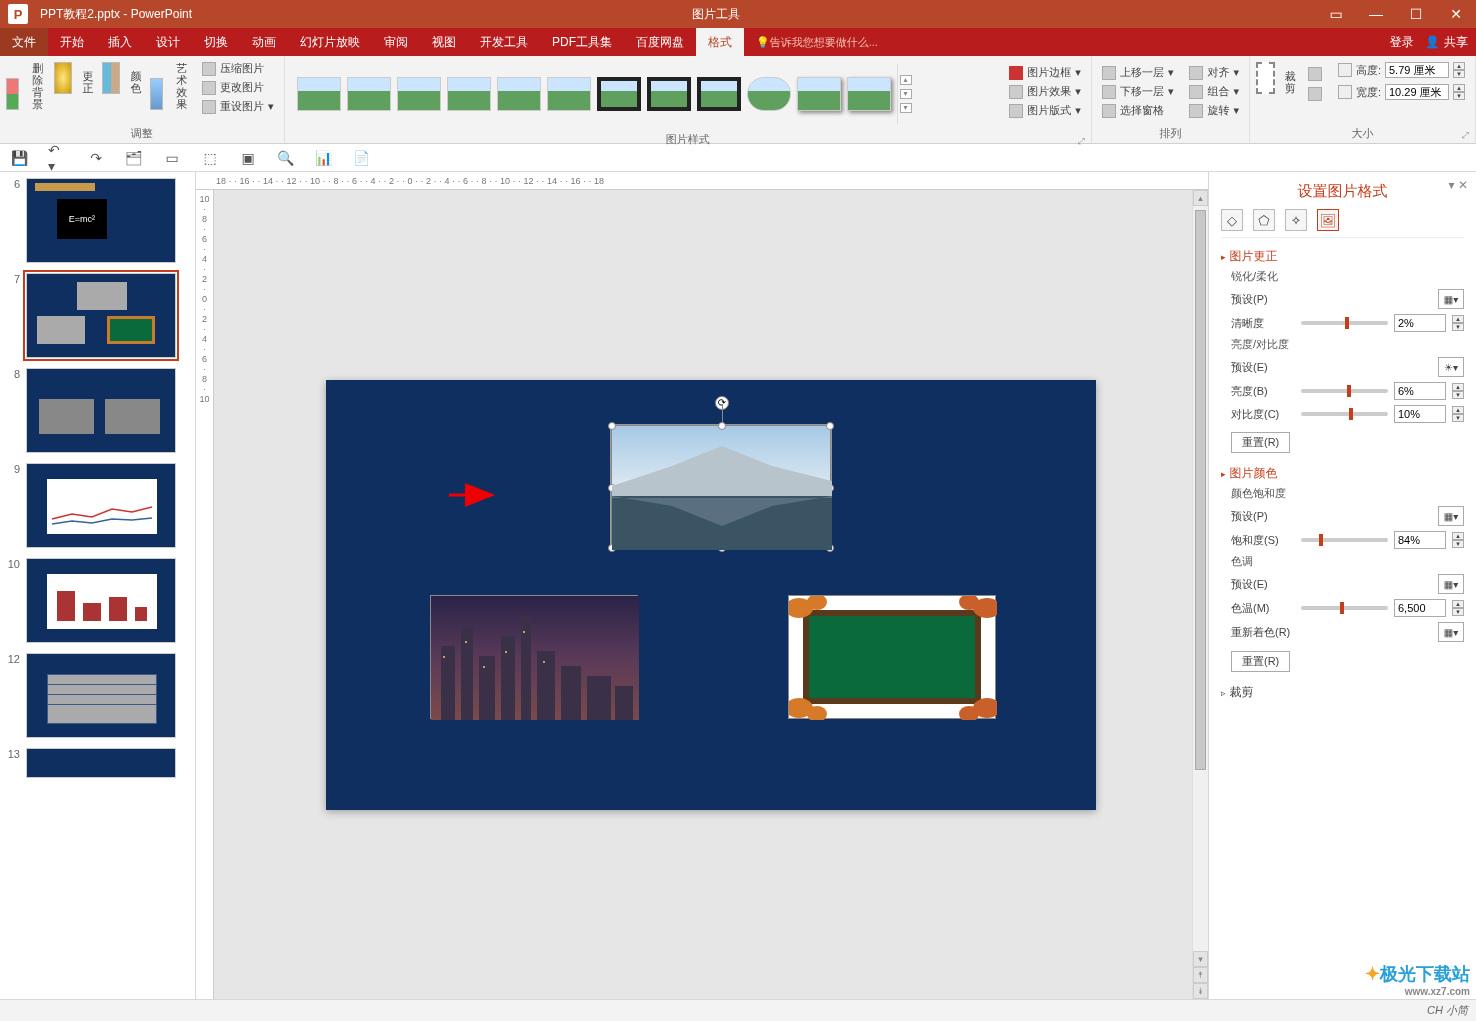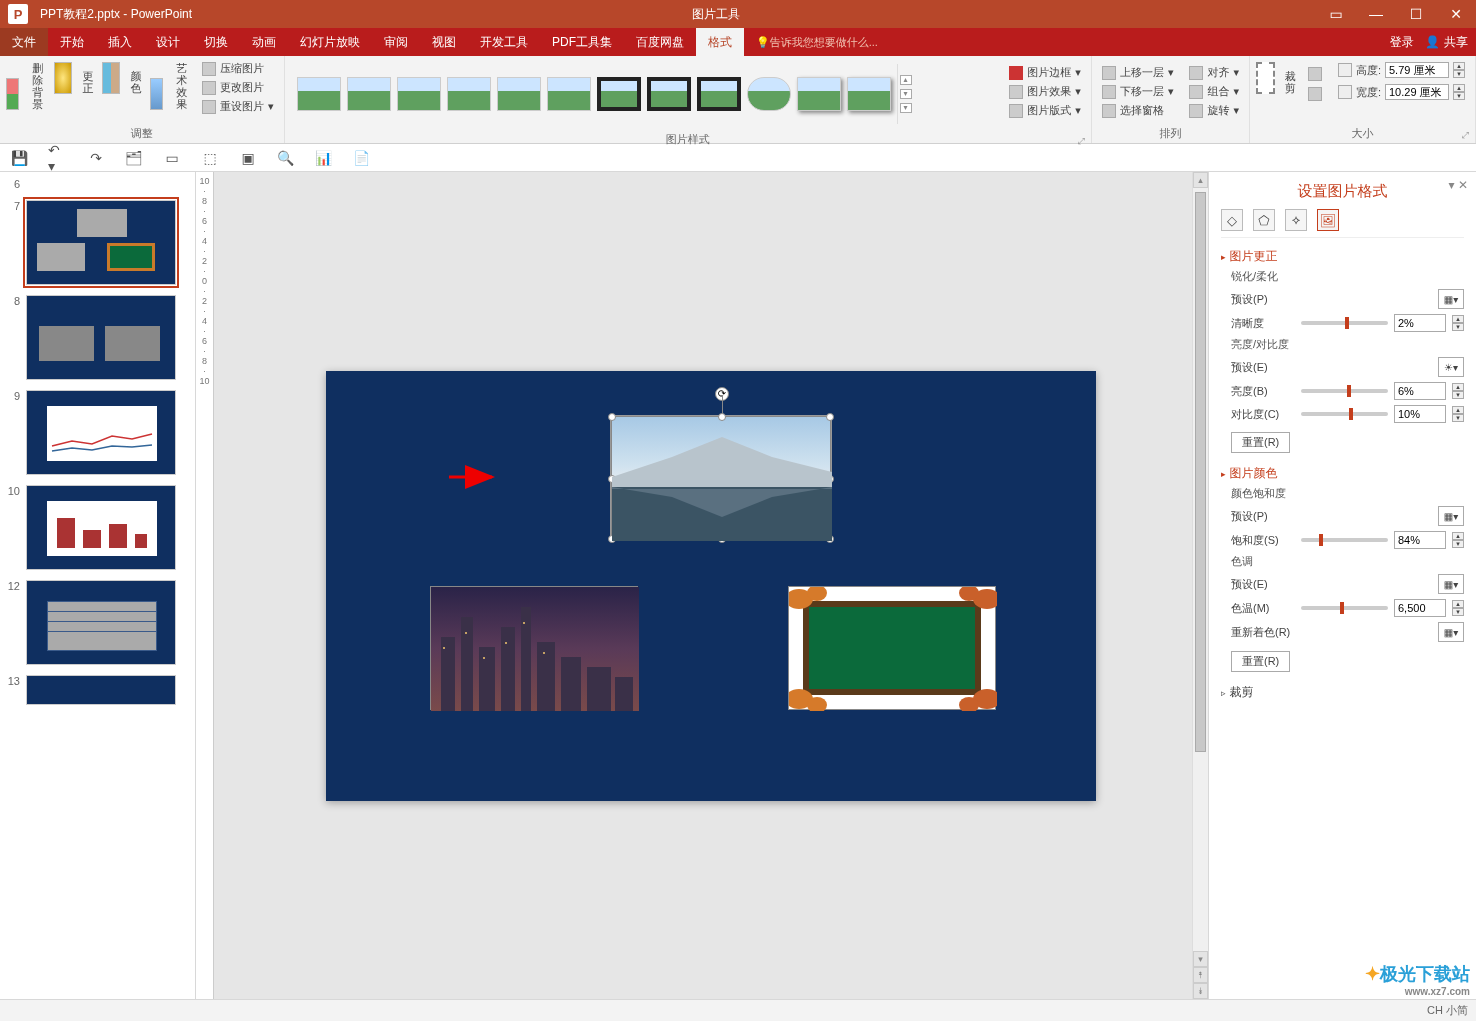--- a/index.html
+++ b/index.html
@@ -94,21 +94,21 @@
 .field .slider .knob { position:absolute; top:-4px; width:4px; height:12px; background:#C43E1C; }
 .field input.val { width:52px; font-size:11px; padding:2px 3px; border:1px solid #aaa; }
 .field .spin2 { display:flex; flex-direction:column; }
 .field .spin2 div{ width:12px; height:8px; border:1px solid #aaa; background:#f0f0f0; font-size:7px; text-align:center; line-height:6px; cursor:pointer;}
 .preset-btn { width:26px; height:20px; border:1px solid #aaa; background:#fff; cursor:pointer; margin-left:auto; font-size:10px; display:flex; align-items:center; justify-content:center;}
 .reset-btn { border:1px solid #aaa; background:#fff; padding:2px 10px; font-size:11px; cursor:pointer; margin:4px 0 4px 10px; display:inline-block;}
 .sub-label { font-size:11px; margin:4px 0 2px 10px; color:#555; }
 
 
 .statusbar { height: 22px; background:#f3f3f3; border-top:1px solid #d8d8d8; display:flex; align-items:center; font-size:11px; color:#666; padding:0 8px;}
-.statusbar .right { margin-left:auto; display:flex; align-items:center; gap:6px;}
+.statusbar .right { margin-left:auto; display:flex; align-items:center; gap:6px;font-style:italic;}
 .logo-mark { position:absolute; right:6px; bottom:24px; font-size:18px; color:#2aa0d8; font-weight:bold;}
 
 
 .drawn-arrow { position:absolute; z-index:50; pointer-events:none; }
 
 
 .scroll-strip { position:absolute; right:0; top:0; bottom:0; width:16px; background:#f0f0f0; border-left:1px solid #ddd;}
 .scroll-strip .sbtn{ height:16px; background:#e4e4e4; border:1px solid #ccc; font-size:9px; text-align:center; line-height:14px; color:#888;}
 .scroll-strip .sthumb{position:absolute; left:2px; right:2px; background:#c8c8c8; border:1px solid #aaa;}
 
@@ -286,20 +286,24 @@
   <div class="qbtn">🔍</div>
   <div class="qbtn">📊</div>
   <div class="qbtn">📄</div>
 </div>
 
 <div class="main">
 
   <div class="thumb-pane">
     <div class="thumb-row">
         <div class="thumb-num">6</div>
+      <div class="thumb">
+        <div class="mini" style="left:8px;top:4px;width:60px;height:8px;background:#c59a4a;"></div>
+        <div class="mini" style="left:30px;top:20px;width:50px;height:40px;background:#000;color:#fff;font-size:9px;text-align:center;line-height:40px;">E=mc²</div>
+      </div>
       </div>
     <div class="thumb-row">
         <div class="thumb-num">7</div>
       <div class="thumb selected">
         <div class="mini mountain" style="left:50px;top:8px;width:50px;height:28px;"></div>
         <div class="mini city" style="left:10px;top:42px;width:48px;height:28px;"></div>
         <div class="mini" style="left:80px;top:42px;width:48px;height:28px;background:#0b6a3b;border:3px solid #c97a2a;"></div>
       </div>
       </div>
     <div class="thumb-row">
@@ -341,20 +345,21 @@
         </div>
       </div>
       </div>
     <div class="thumb-row">
         <div class="thumb-num">13</div>
       <div class="thumb" style="height:30px;"></div>
       </div>
   </div>
 
   <div class="editor">
+    <div class="ruler-h">18 · · 16 · · 14 · · 12 · · 10 · · 8 · · 6 · · 4 · · 2 · · 0 · · 2 · · 4 · · 6 · · 8 · · 10 · · 12 · · 14 · · 16 · · 18</div>
     <div class="editor-body">
       <div class="ruler-v">
         <span>10</span>
           <span>·</span>
           <span>8</span>
           <span>·</span>
           <span>6</span>
           <span>·</span>
           <span>4</span>
           <span>·</span>

